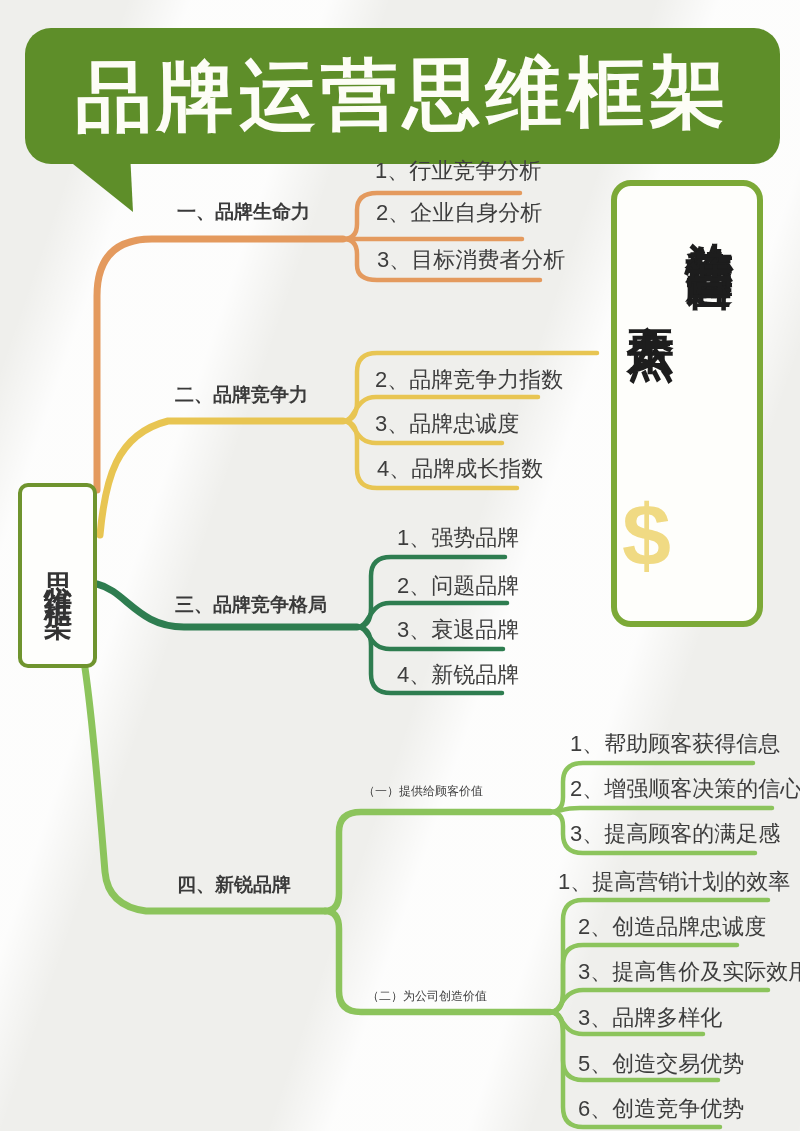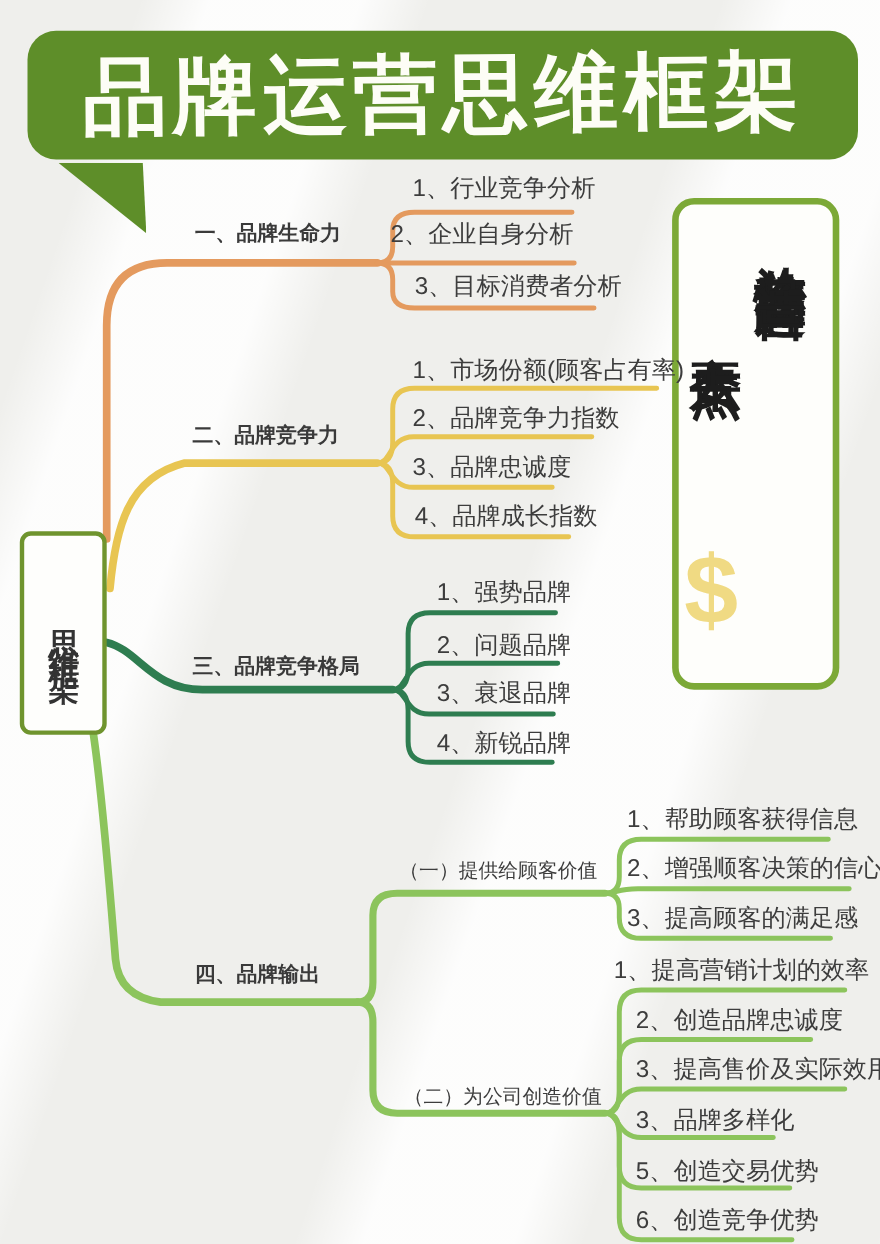--- a/index.html
+++ b/index.html
@@ -9,21 +9,21 @@
     background-color:#efefec;
     background-image:repeating-linear-gradient(109deg,
       rgba(255,255,255,0) 0px, rgba(255,255,255,0) 120px,
       rgba(255,255,255,.85) 180px, rgba(255,255,255,.85) 310px,
       rgba(255,255,255,0) 370px, rgba(255,255,255,0) 500px);
   }
   svg.links{position:absolute;left:0;top:0;z-index:1;}
   svg.links path{fill:none;stroke-linecap:round;stroke-linejoin:round;}
 
   .title-bubble{
-    position:absolute;left:25px;top:28px;width:755px;height:117px;z-index:2;
+    position:absolute;left:25px;top:28px;width:755px;height:136px;z-index:2;
     background:#5e8e29;border-radius:26px;
     display:flex;align-items:center;justify-content:center;
   }
   .title-tail{
     position:absolute;left:53px;top:148px;width:80px;height:64px;z-index:2;
     background:#5e8e29;clip-path:polygon(0 0,96% 0,100% 100%);
   }
   .title-text{
     color:#fdfdf6;font-size:77px;font-weight:900;letter-spacing:5px;
     white-space:nowrap;transform:rotate(-0.5deg);
@@ -49,21 +49,21 @@
   }
   .note-main{left:687px;top:204px;font-size:47px;letter-spacing:3px;}
   .note-sub{left:628px;top:287px;font-size:47px;letter-spacing:3px;}
   .note-dollar{
     position:absolute;left:622px;top:492px;z-index:3;
     font-size:88px;font-weight:bold;color:#f0da83;line-height:1;
   }
 
   .node{position:absolute;z-index:2;white-space:nowrap;transform:translateY(-52%);color:#3d3d3d;}
   .branch-label{font-size:19px;font-weight:bold;color:#3a3a3a;}
-  .sub-label{font-size:18px;font-weight:500;}
+  .sub-label{font-size:12px;font-weight:500;}
   .leaf{font-size:22px;font-weight:500;}
 </style>
 </head>
 <body>
 
 <div class="canvas">
 
   <svg class="links" width="800" height="1131" viewBox="0 0 800 1131">
 
     <g stroke="#e49a5e">
@@ -114,36 +114,35 @@
     <span class="root-label">思维框架</span>
   </div>
 
   <div class="note-box"></div>
   <div class="note-col note-main">让你秒懂品牌运营</div>
   <div class="note-col note-sub">六个要点</div>
   <div class="note-dollar">$</div>
 
   <div class="node branch-label" style="left:177px;top:213px">一、品牌生命力</div>
   <div class="node leaf" style="left:375px;top:172px">1、行业竞争分析</div>
-  <div class="node leaf" style="left:355px;top:214px">2、企业自身分析</div>
+  <div class="node leaf" style="left:376px;top:214px">2、企业自身分析</div>
   <div class="node leaf" style="left:377px;top:261px">3、目标消费者分析</div>
 
   <div class="node branch-label" style="left:175px;top:396px">二、品牌竞争力</div>
-  <div class="node leaf" style="left:375px;top:337px">1、市场份额(顾客占有率)</div>
   <div class="node leaf" style="left:375px;top:381px">2、品牌竞争力指数</div>
   <div class="node leaf" style="left:375px;top:425px">3、品牌忠诚度</div>
   <div class="node leaf" style="left:377px;top:470px">4、品牌成长指数</div>
 
   <div class="node branch-label" style="left:175px;top:606px">三、品牌竞争格局</div>
   <div class="node leaf" style="left:397px;top:539px">1、强势品牌</div>
   <div class="node leaf" style="left:397px;top:587px">2、问题品牌</div>
   <div class="node leaf" style="left:397px;top:631px">3、衰退品牌</div>
   <div class="node leaf" style="left:397px;top:676px">4、新锐品牌</div>
 
-  <div class="node branch-label" style="left:177px;top:886px">四、品牌输出</div>
+  <div class="node branch-label" style="left:177px;top:886px">四、新锐品牌</div>
 
   <div class="node sub-label" style="left:363px;top:792px">（一）提供给顾客价值</div>
   <div class="node leaf" style="left:570px;top:745px">1、帮助顾客获得信息</div>
   <div class="node leaf" style="left:570px;top:790px">2、增强顺客决策的信心</div>
   <div class="node leaf" style="left:570px;top:835px">3、提高顾客的满足感</div>
 
   <div class="node sub-label" style="left:367px;top:997px">（二）为公司创造价值</div>
   <div class="node leaf" style="left:558px;top:883px">1、提高营销计划的效率</div>
   <div class="node leaf" style="left:578px;top:928px">2、创造品牌忠诚度</div>
   <div class="node leaf" style="left:578px;top:973px">3、提高售价及实际效用</div>

